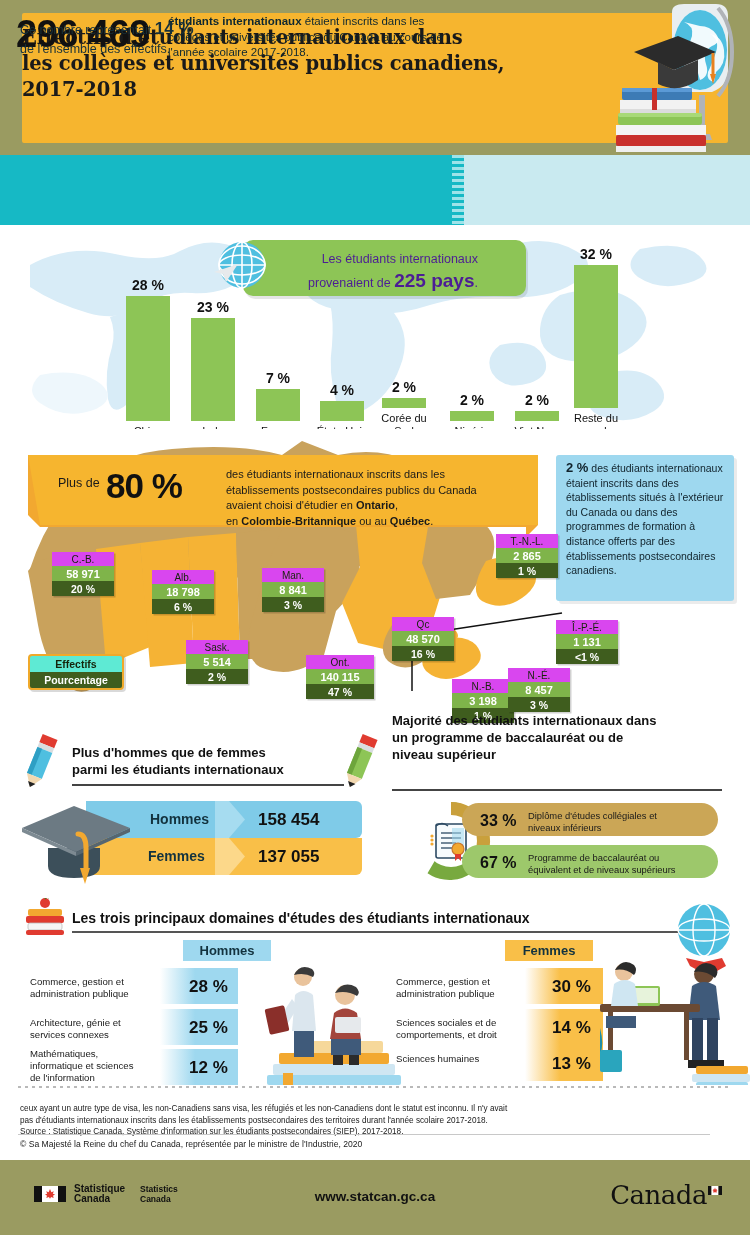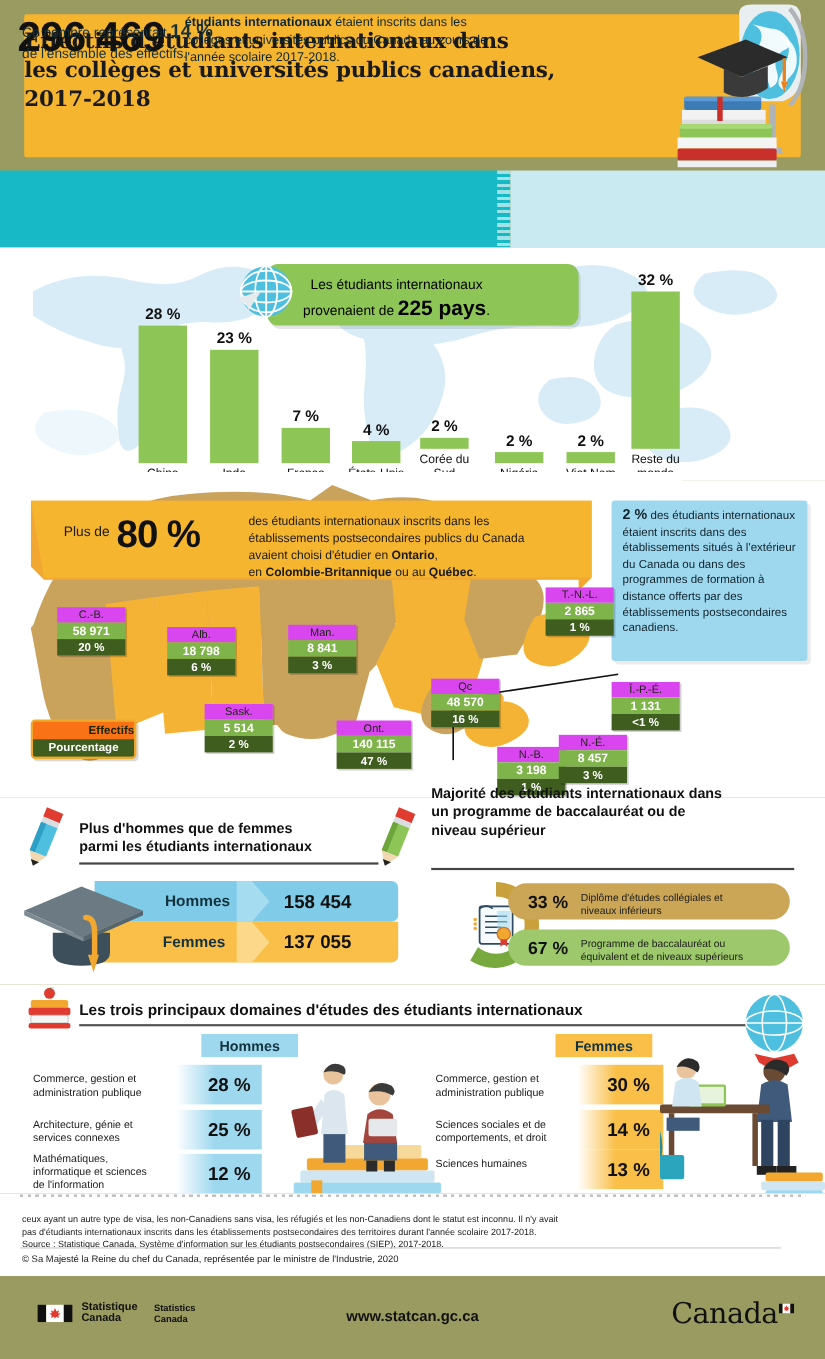--- a/index.html
+++ b/index.html
@@ -60,21 +60,21 @@
   .bar-rect { background: #8dc556; margin: 0 auto; width: 44px; }
   .bar-lab { font-size: 11px; color: #111; line-height: 12.5px; margin-top: 4px; white-space: normal; }
 
   .bubble {
     position: absolute; left: 243px; top: 240px; width: 283px; height: 56px;
     background: #8dc556; border-radius: 10px;
     box-shadow: 2px 3px 0 rgba(0,0,0,0.10);
   }
   .bubble-txt {
     position: absolute; left: 243px; top: 248px; width: 235px;
-    text-align: center; font-size: 12.5px; line-height: 22px; color: #000000;
+    text-align: right; font-size: 12.5px; line-height: 22px; color: #4c1d95;
   }
   .bubble-txt .big { font-size: 19px; font-weight: bold; }
   .globe-small { position: absolute; left: 212px; top: 238px; width: 58px; height: 58px; }
 
   
   .canada-section { position: absolute; left: 0; top: 437px; width: 750px; height: 288px; background: #ffffff; }
   .canada-map { position: absolute; left: 0; top: -8px; width: 620px; height: 296px; }
 
   .banner80 {
     position: absolute; left: 28px; top: 455px; width: 510px; height: 82px;
@@ -107,21 +107,21 @@
   .ptag { position: absolute; width: 62px; text-align: center; box-shadow: 1.5px 1.5px 0 rgba(0,0,0,0.18); }
   .ptag .nm { background: #d946ef; font-size: 10px; color: #16240b; padding: 1.5px 0; font-weight: normal; }
   .ptag .ct { background: #7fb44a; font-size: 11px; color: #fff; padding: 1.5px 0; font-weight: bold; }
   .ptag .pc { background: #3f5d1e; font-size: 10.5px; color: #fff; padding: 1.5px 0; font-weight: bold; }
 
   .legend-box {
     position: absolute; left: 28px; top: 654px; width: 96px;
     border: 2px solid #f0a92a; border-radius: 4px; overflow: hidden;
     box-shadow: 2px 2px 0 rgba(0,0,0,0.15); background: #f0a92a;
   }
-  .legend-box .l1 { background: #f97316; color: #15240a; font-size: 10.5px; font-weight: bold; text-align: right; padding: 2px 0; }
+  .legend-box .l1 { background: #5eead4; color: #15240a; font-size: 10.5px; font-weight: bold; text-align: center; padding: 2px 0; }
   .legend-box .l2 { background: #3f5d1e; color: #fff; font-size: 10.5px; font-weight: bold; text-align: center; padding: 2px 0; }
 
   
   .mid-section { position: absolute; left: 0; top: 725px; width: 750px; height: 170px; background: #ffffff; }
 
   .pencil-head { position: absolute; }
   .pencil-head .ph-txt { font-size: 13px; font-weight: bold; line-height: 17px; color: #111; }
   .rule { position: absolute; height: 1.5px; background: #444; }
 
   .cap-art { position: absolute; left: 18px; top: 800px; width: 120px; height: 90px; }

